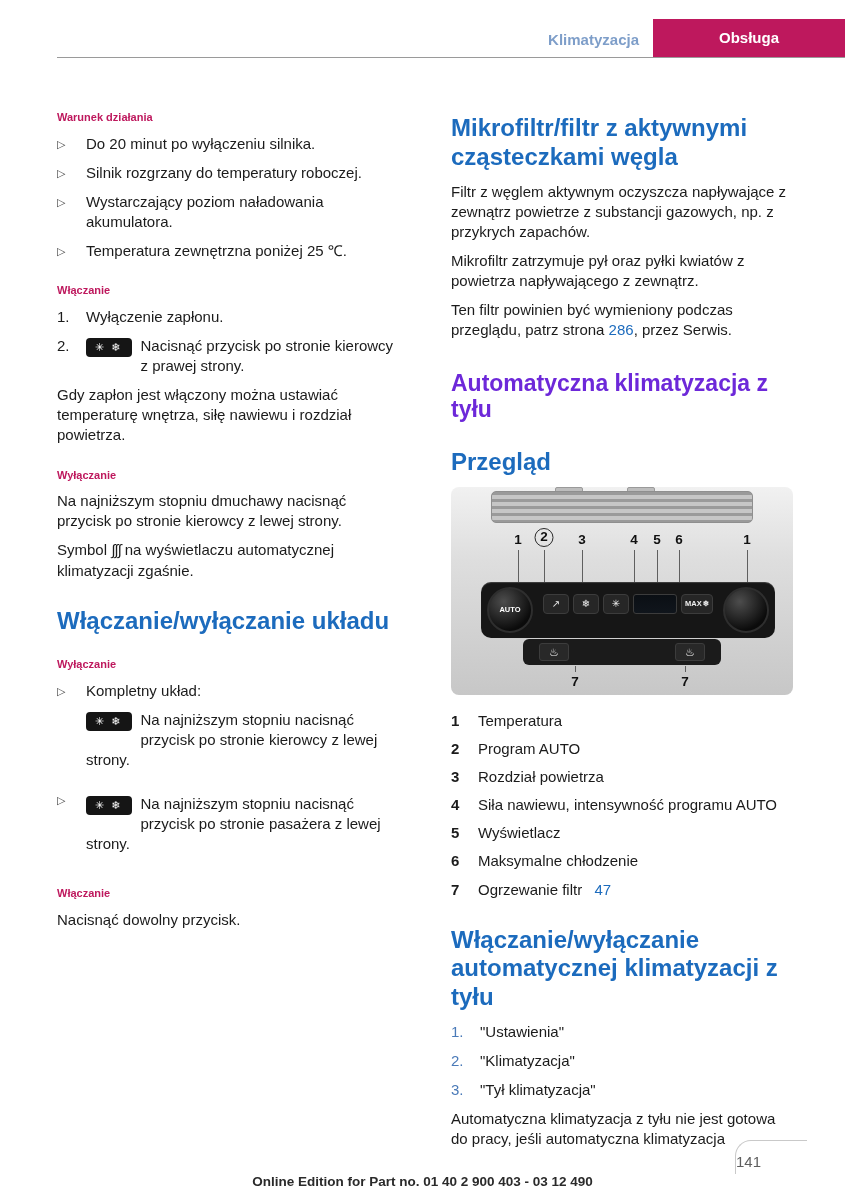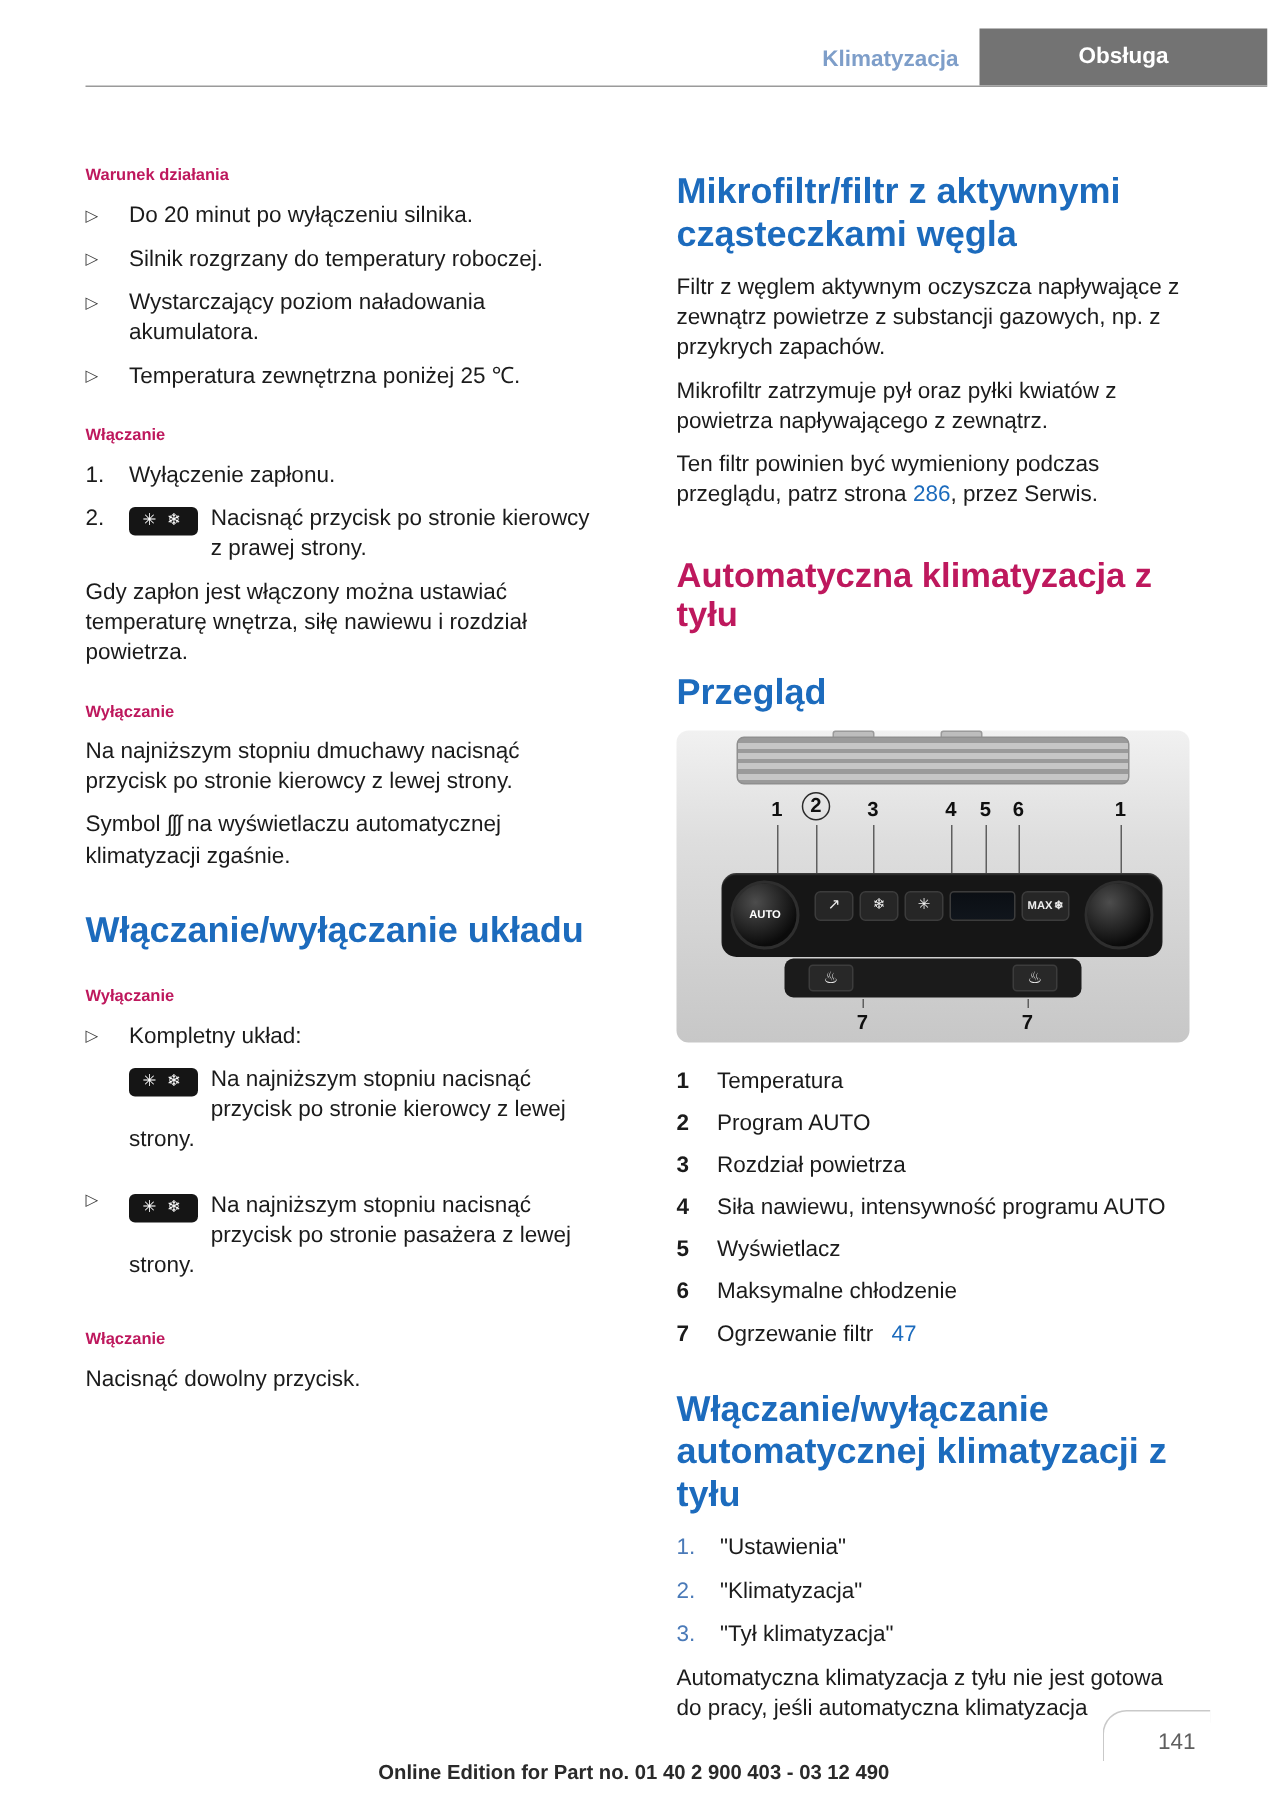--- a/index.html
+++ b/index.html
@@ -3,29 +3,29 @@
 <meta charset="utf-8">
 <style>
   html,body{margin:0;padding:0;}
   body{
     width:845px;height:1200px;position:relative;overflow:hidden;
     background:#ffffff;color:#1b1b1b;
     font-family:"Liberation Sans", sans-serif;font-size:15px;line-height:1.34;
   }
   
   .hdr-section{position:absolute;top:30px;right:206px;font-weight:bold;font-size:15px;color:#7e9ec9;}
-  .hdr-tab{position:absolute;top:19px;left:653px;width:192px;height:38px;background:#737373;
+  .hdr-tab{position:absolute;top:19px;left:653px;width:192px;height:38px;background:#be185d;
     display:flex;align-items:center;justify-content:center;color:#fff;font-weight:bold;font-size:15px;}
   .hdr-rule{position:absolute;top:57px;left:57px;right:0;height:1px;background:#9a9a9a;}
   
   .content{position:absolute;top:88px;left:57px;width:736px;display:flex;gap:52px;}
   .col-l{width:342px;}
   .col-r{width:342px;}
   p{margin:0 0 9px;}
-  h2.big{color:#be185d;font-size:23px;line-height:1.13;font-weight:bold;margin:30px 0 14px;}
+  h2.big{color:#6d28d9;font-size:23px;line-height:1.13;font-weight:bold;margin:30px 0 14px;}
   h3.mid{color:#1c6bbd;font-size:24px;line-height:1.2;font-weight:bold;margin:26px 0 10px;}
   h4.sub{color:#be185d;font-size:11px;font-weight:bold;margin:22px 0 9px;}
   .first{margin-top:2px;}
   
   .bullet{display:flex;margin-bottom:9px;}
   .bullet-marker{width:29px;flex:none;color:#3a3a3a;font-size:11px;padding-top:3px;}
   .bullet-text{flex:1;}
   .step{display:flex;margin-bottom:9px;}
   .step-num{width:29px;flex:none;}
   .step-num.bluenum{color:#4a7ab8;}
@@ -65,21 +65,21 @@
   .p-btn.max{font-size:7.5px;font-weight:bold;gap:1px;}
   .p-display{width:44px;height:20px;background:linear-gradient(180deg,#0b0f14,#10151c);border:1px solid #3c3c3c;border-radius:3px;box-sizing:border-box;}
   .p-strip2{position:absolute;left:72px;right:72px;top:152px;height:26px;background:#1b1b1b;border-radius:6px;}
   .p-seat{position:absolute;width:30px;height:18px;top:4px;background:#282828;border:1px solid #3c3c3c;border-radius:3px;
     color:#eee;font-size:11px;text-align:center;line-height:16px;box-sizing:border-box;}
   .p-seat.s1{left:16px;}
   .p-seat.s2{right:16px;}
   
   .pagenum-wrap{position:absolute;right:38px;bottom:26px;width:72px;height:34px;
     border-top:1px solid #c9c9c9;border-left:1px solid #c9c9c9;border-top-left-radius:16px;
-    display:flex;align-items:flex-end;justify-content:flex-end;padding:0 10px 2px 0;box-sizing:border-box;
+    display:flex;align-items:flex-end;padding:0 10px 2px 0;box-sizing:border-box;
     color:#5f5f5f;font-size:15px;}
   .footer{position:absolute;bottom:9px;left:0;width:100%;text-align:center;font-size:13.5px;font-weight:bold;color:#2a2a2a;}
 </style>
 </head>
 <body>
 
 <div>
 
   <span class="hdr-section">Klimatyzacja</span>
   <div class="hdr-tab">

